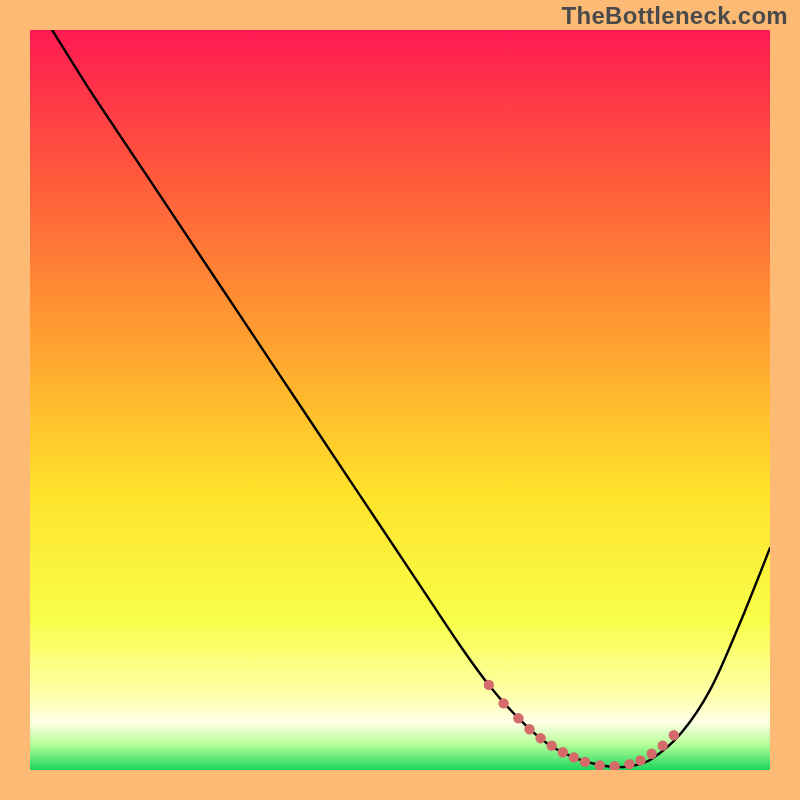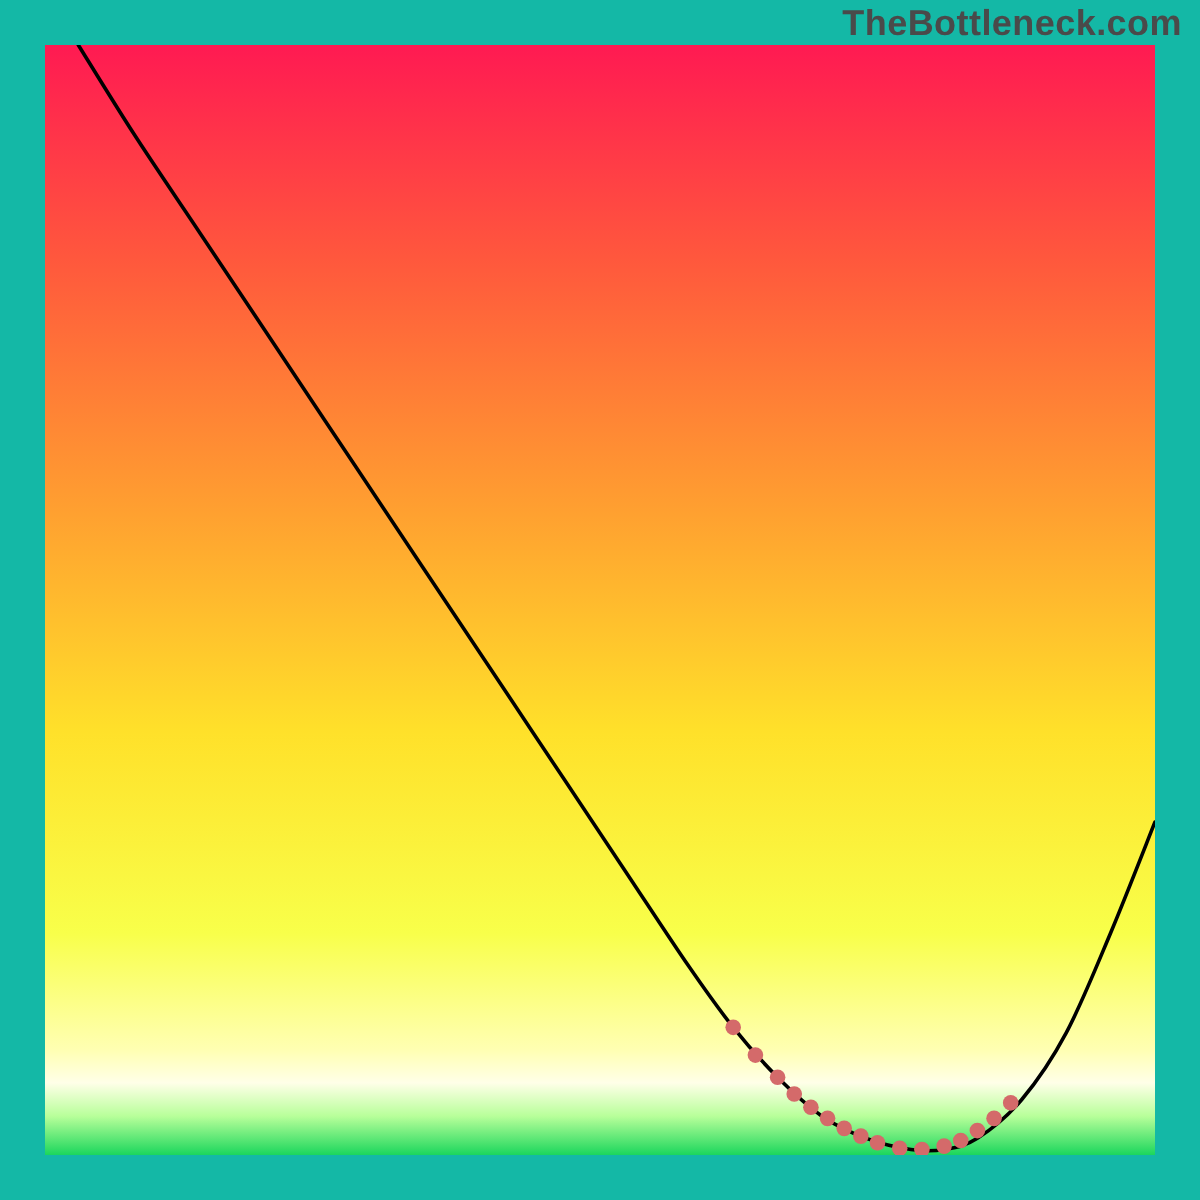--- a/index.html
+++ b/index.html
@@ -1,17 +1,17 @@
 <!DOCTYPE html>
 <html><head>
 <meta charset="utf-8">
 <style>
   * { margin: 0; padding: 0; box-sizing: border-box; }
   html, body { width: 800px; height: 800px; overflow: hidden; background: #000; font-family: Arial, Helvetica, sans-serif; }
-  .frame { position: relative; width: 800px; height: 800px; background: #14b8a6; text-align: right; }
+  .frame { position: relative; width: 800px; height: 800px; background: #fdba74; text-align: right; }
   .watermark { position: absolute; top: 2px; right: 12px; color: #4a4a4a; font-size: 24px; font-weight: 600; letter-spacing: 0.3px; }
   .plot { position: absolute; left: 30px; top: 30px; width: 740px; height: 740px; }
   .plot svg { display: block; width: 740px; height: 740px; }
 </style>
 </head>
 <body>
 <div class="frame">
 
   <div class="watermark">TheBottleneck.com</div>
 

